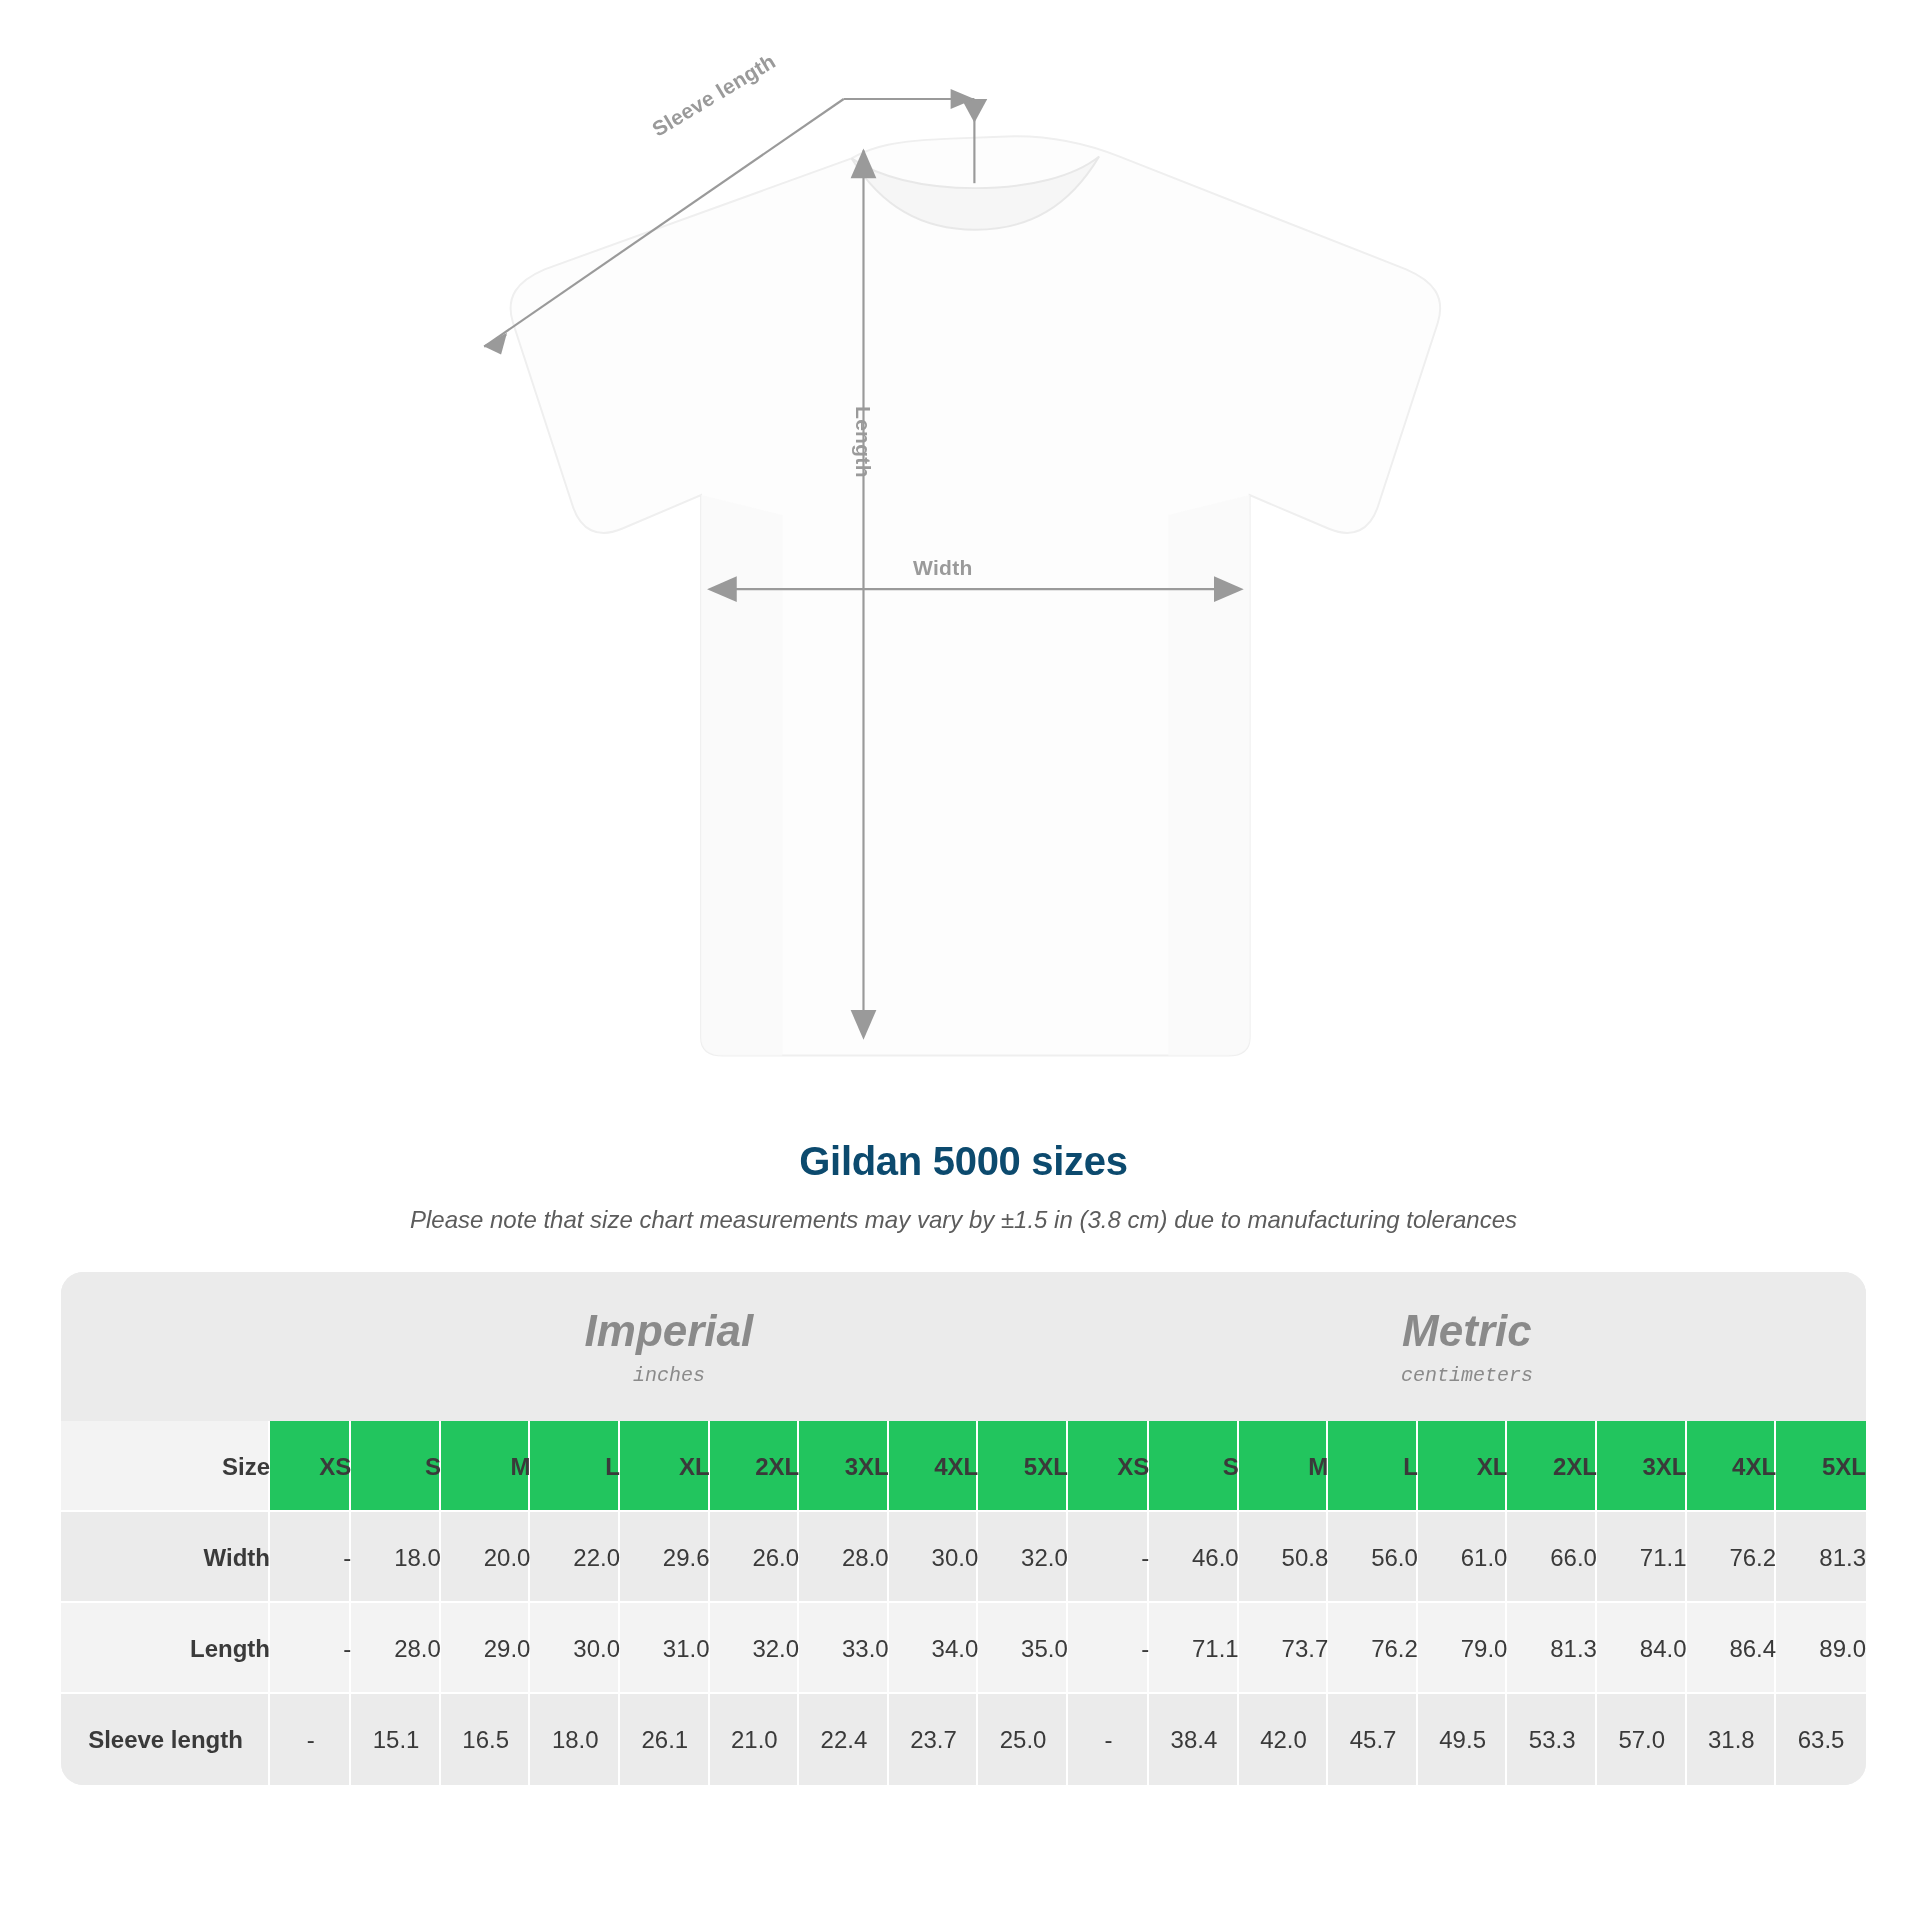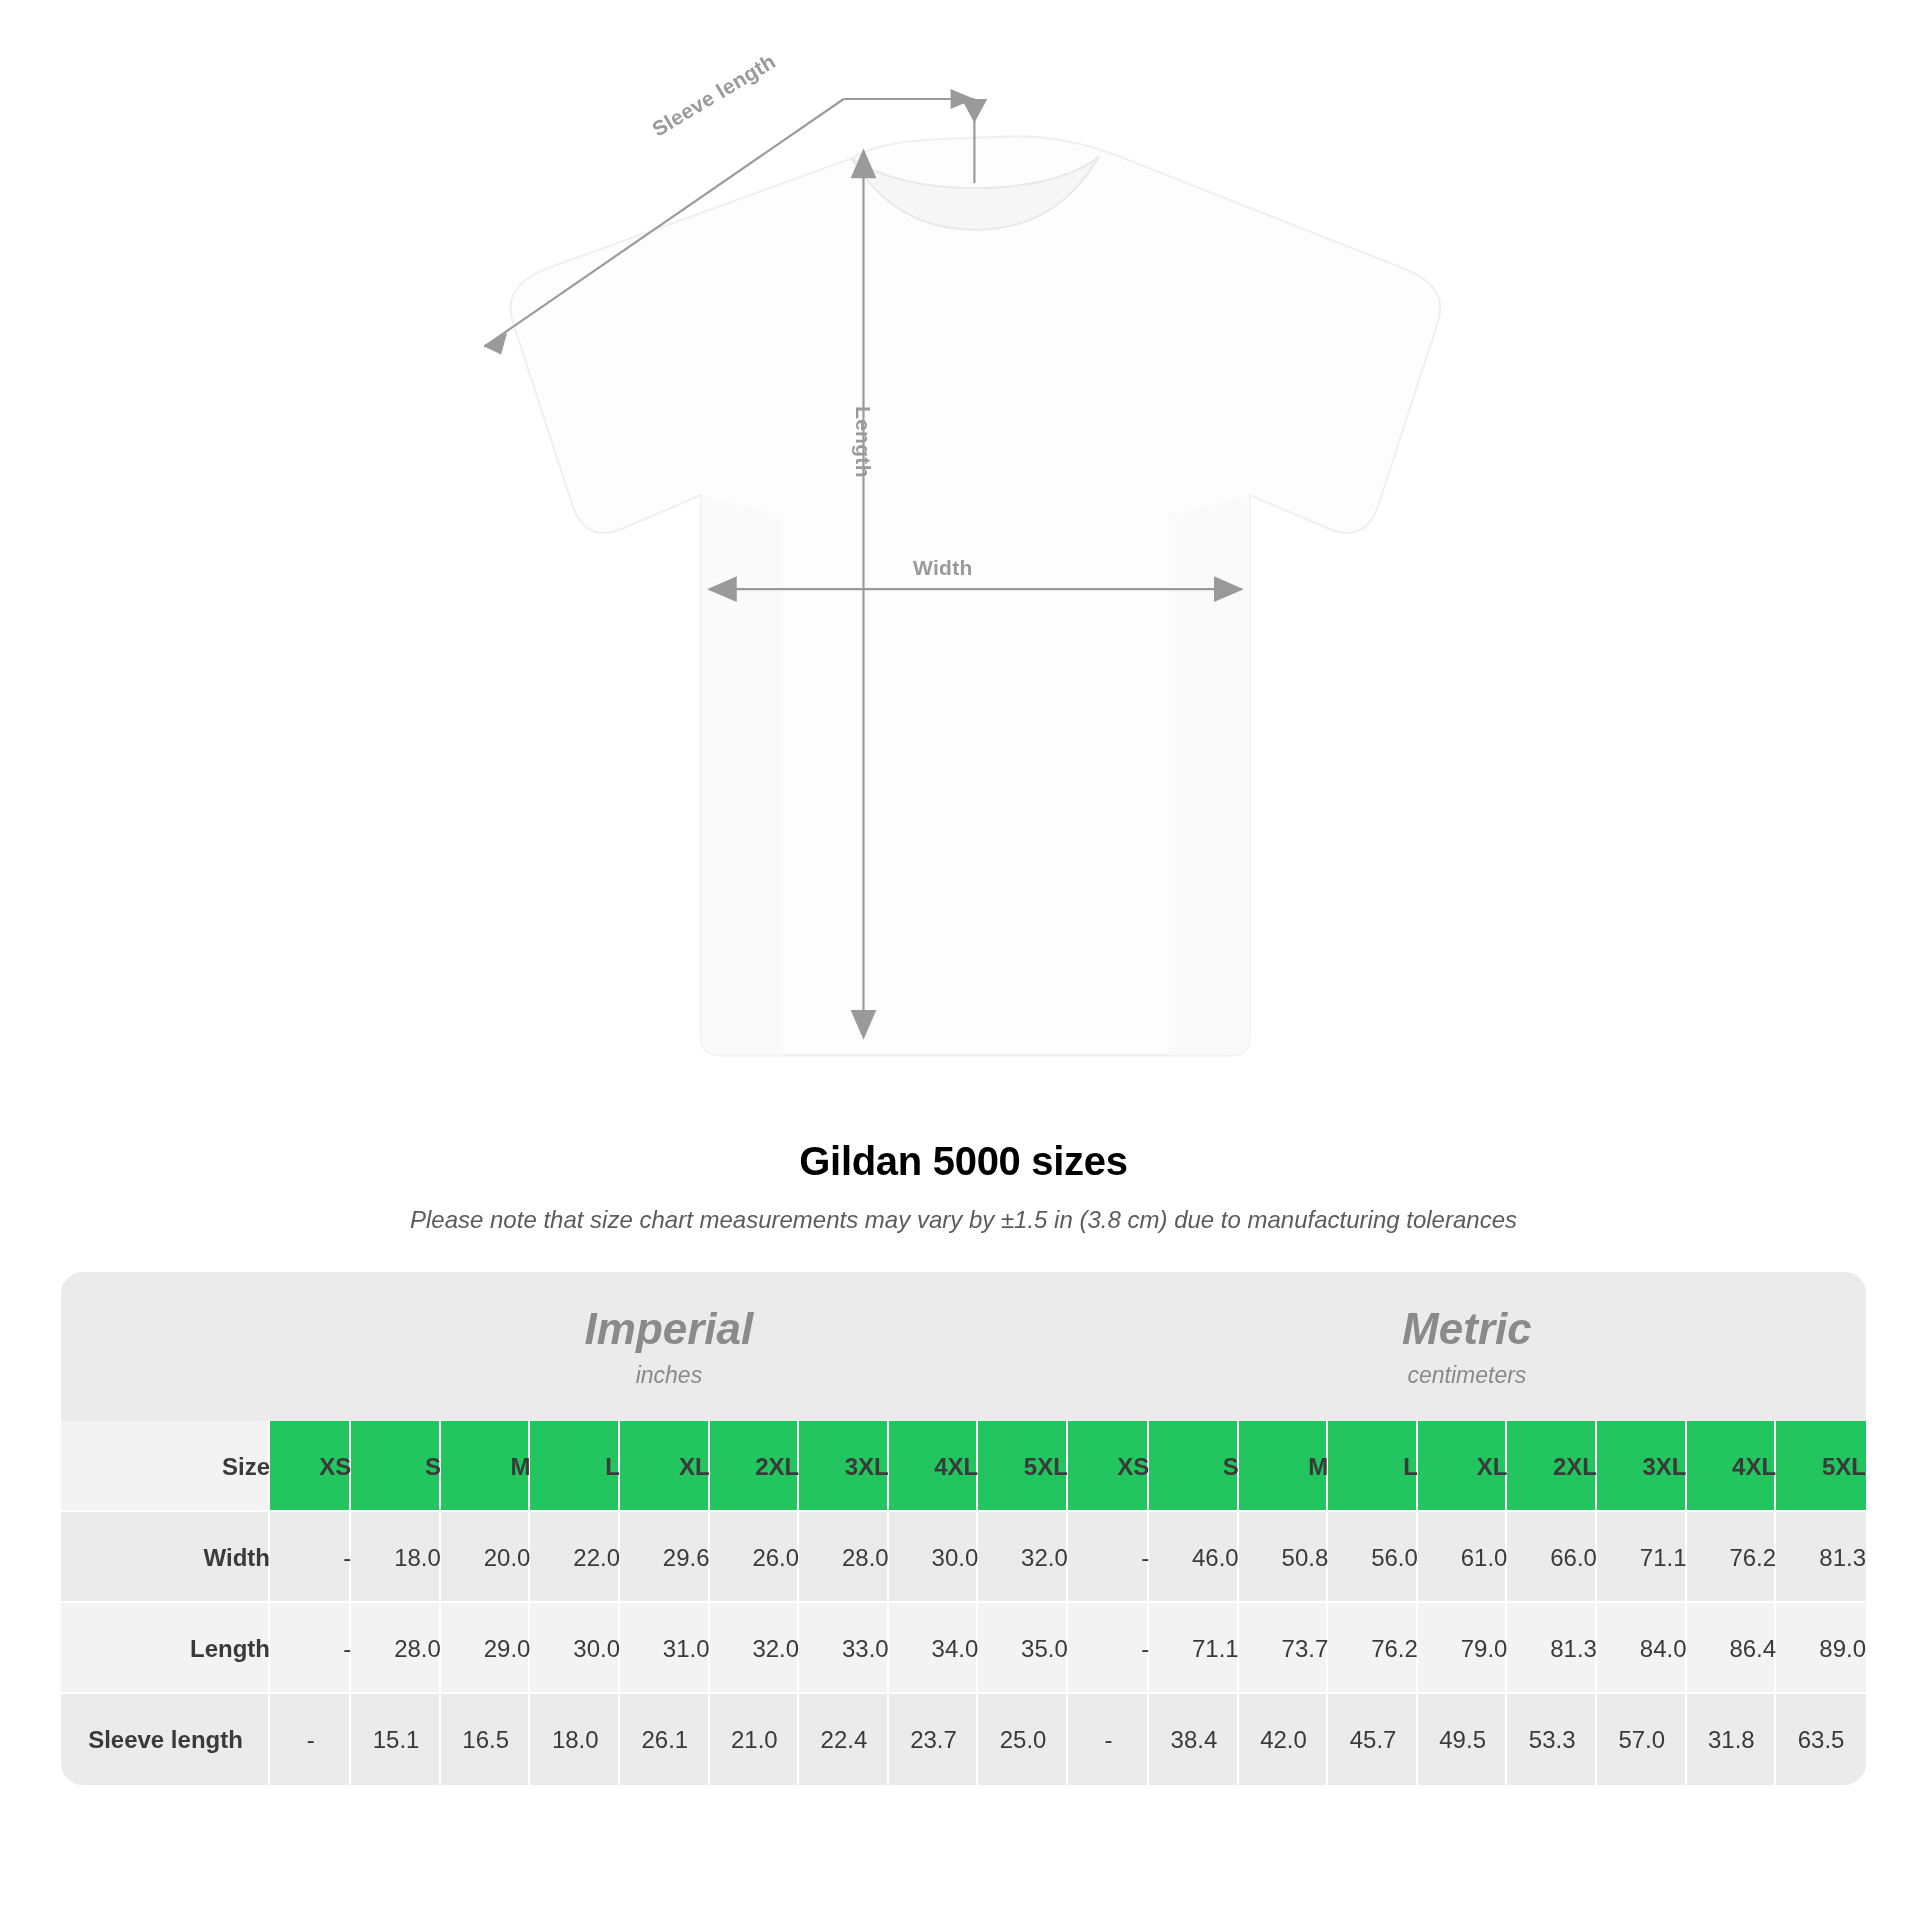--- a/index.html
+++ b/index.html
@@ -52,21 +52,21 @@
   }
 
   
   .title-block {
     text-align: center;
     margin-top: 30px;
   }
   .chart-title {
     font-size: 40px;
     font-weight: bold;
-    color: #000000;
+    color: #0c4a6e;
     margin: 0;
     letter-spacing: -0.3px;
   }
   .chart-note {
     font-size: 24px;
     font-style: italic;
     color: #5c5c5c;
     margin-top: 22px;
   }
 
@@ -97,24 +97,25 @@
     background: #ebebeb;
     height: 149px !important;
   }
   .sys-name {
     font-size: 44px;
     font-weight: bold;
     font-style: italic;
     color: #8a8a8a;
   }
   .sys-unit {
-    font-size: 23px;
+    font-size: 20px;
     font-style: italic;
     color: #8a8a8a;
     margin-top: 8px;
+    font-family: Liberation Mono, monospace;
   }
   
   .hdr-row td {
     background: #22c55e;
     font-weight: bold;
     font-size: 25px;
     color: #4a4a4a;
     height: 103px;
   }
   .hdr-row td.rowlabel {

